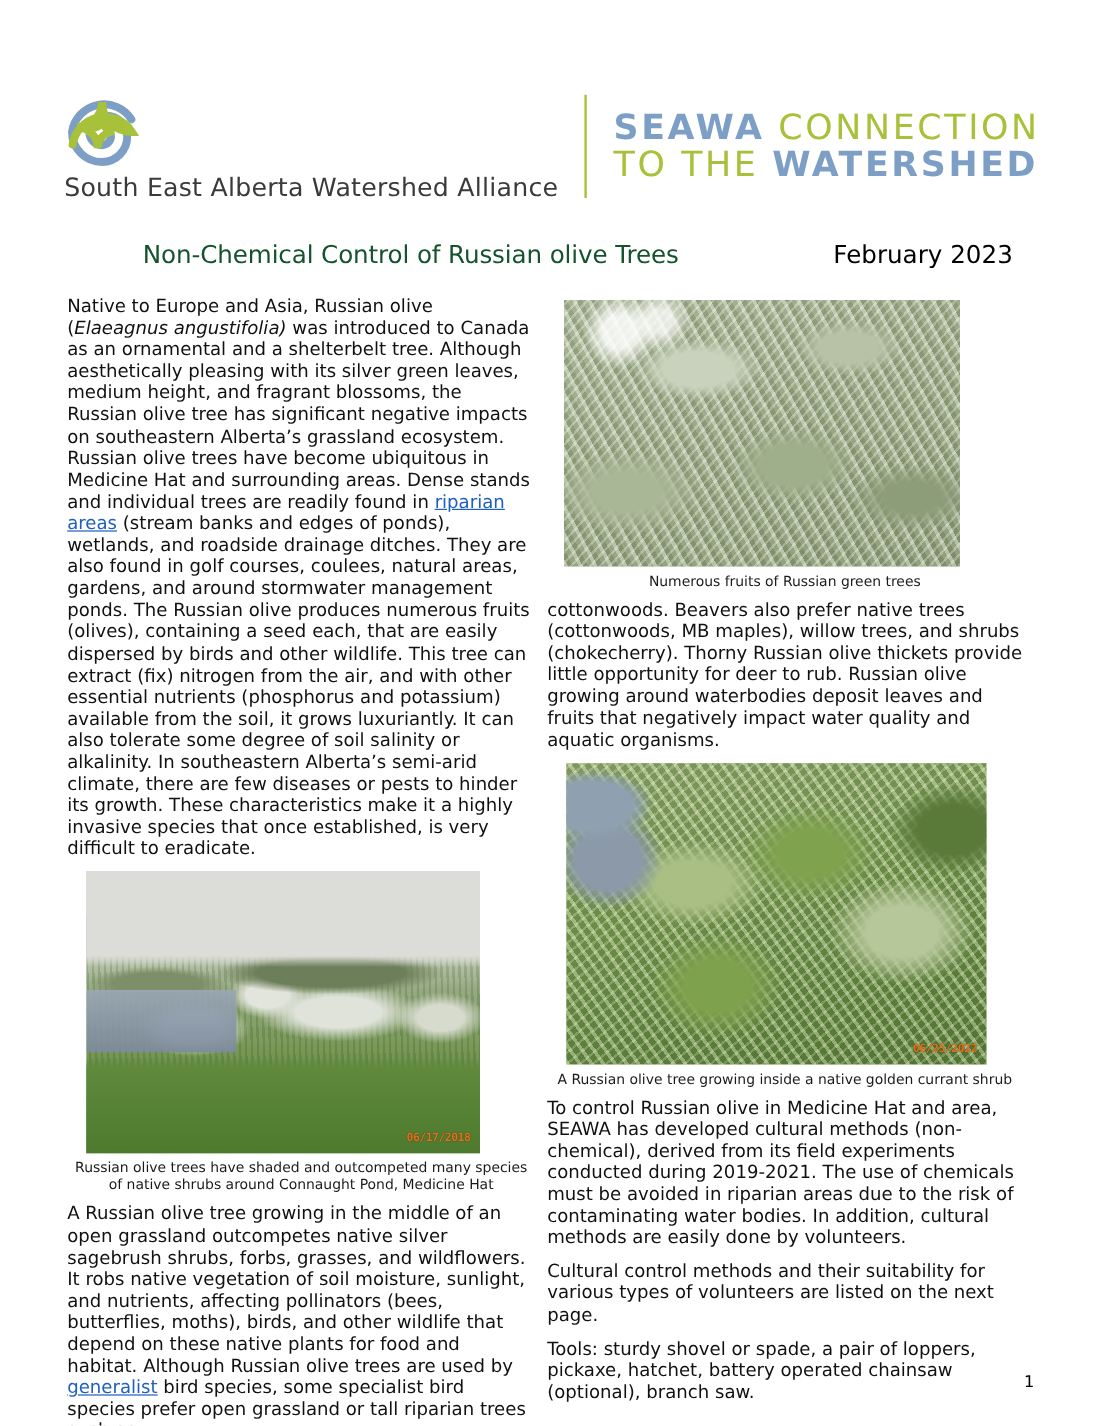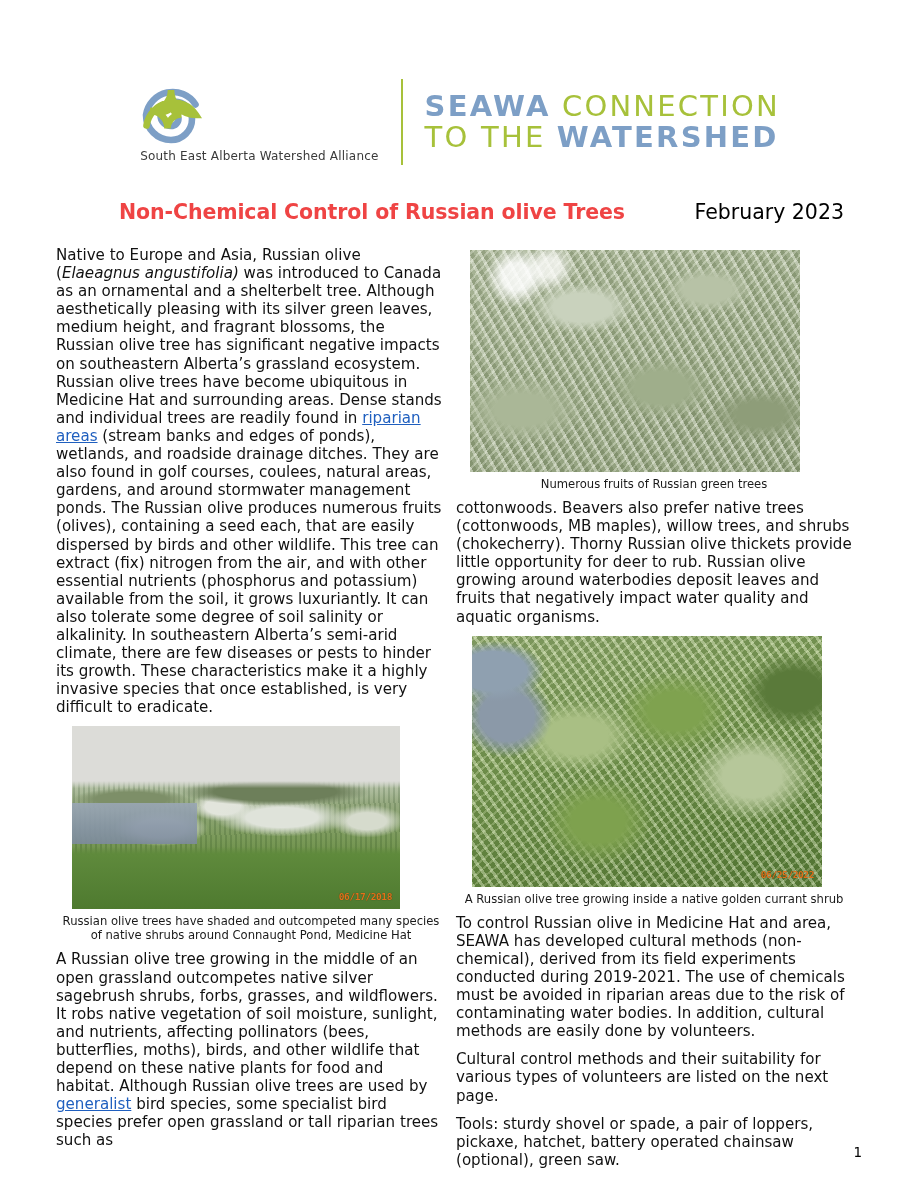--- a/index.html
+++ b/index.html
@@ -48,21 +48,21 @@
     font-size: 62px;
     line-height: 0.95;
     letter-spacing: -1px;
     color: #2b2b2b;
     font-weight: 400;
     position: relative;
     top: 2px;
   }
   .logo-sub {
     font-family: "DejaVu Sans", "Liberation Sans", sans-serif;
-    font-size: 12px;
+    font-size: 21px;
     color: #3a3a3a;
     letter-spacing: 0.2px;
     margin-top: 1px;
     padding-left: 2px;
   }
   .header-divider {
     width: 2px;
     height: 86px;
     background: #a7c13a;
     margin: 0 22px 0 4px;
@@ -86,22 +86,22 @@
   
   .title-row {
     position: absolute;
     left: 56px; top: 200px;
     width: 806px;
     display: flex;
     align-items: baseline;
   }
   .doc-title {
     font-size: 20.5px;
-    font-weight: bold;
-    color: #ef4444;
+    font-weight: normal;
+    color: #14532d;
     letter-spacing: -0.1px;
     margin-left: 63px;
   }
   .doc-date {
     font-size: 20.5px;
     font-weight: normal;
     color: #000;
     margin-left: auto;
     margin-right: 18px;
   }
@@ -168,21 +168,21 @@
       radial-gradient(ellipse 20% 18% at 58% 62%, #9fae8b 0 40%, rgba(159,174,139,0) 78%),
       radial-gradient(ellipse 24% 20% at 16% 72%, #aab797 0 35%, rgba(170,183,151,0) 78%),
       radial-gradient(ellipse 20% 16% at 88% 74%, #8e9d79 0 35%, rgba(142,157,121,0) 78%),
       repeating-linear-gradient(62deg, rgba(226,231,216,0.55) 0 3px, rgba(120,135,100,0.30) 3px 7px, rgba(176,188,158,0.35) 7px 11px),
       repeating-linear-gradient(-48deg, rgba(236,240,228,0.40) 0 2px, rgba(96,112,78,0.26) 2px 6px),
       linear-gradient(160deg, #b9c4a7 0%, #9fae8a 45%, #8a9a74 100%);
   }
 
   
   .photo-pond {
-    width: 328px; height: 183px;
+    width: 328px; height: 235px;
     margin: 6px 0 0 16px;
     background:
       linear-gradient(180deg, #dcdcd8 0 30%, rgba(220,220,216,0) 34%),
       radial-gradient(ellipse 34% 9% at 62% 36%, #6d7f5a 0 55%, rgba(109,127,90,0) 85%),
       radial-gradient(ellipse 20% 7% at 18% 40%, #7d8f68 0 55%, rgba(125,143,104,0) 88%),
       radial-gradient(ellipse 26% 13% at 64% 50%, #dfe3da 0 42%, rgba(223,227,218,0) 80%),
       radial-gradient(ellipse 18% 12% at 27% 56%, #dcdfd4 0 42%, rgba(220,223,212,0) 80%),
       radial-gradient(ellipse 14% 11% at 90% 52%, #d6dbcd 0 42%, rgba(214,219,205,0) 82%),
       radial-gradient(ellipse 12% 10% at 46% 44%, #e2e5dc 0 45%, rgba(226,229,220,0) 82%),
       linear-gradient(180deg, rgba(0,0,0,0) 0 66%, #5f8a3c 70%, #4e7a2f 100%),
@@ -299,16 +299,16 @@
 
   <p class="body">cottonwoods. Beavers also prefer native trees (cottonwoods, MB maples), willow trees, and shrubs (chokecherry). Thorny Russian olive thickets provide little opportunity for deer to rub. Russian olive growing around waterbodies deposit leaves and fruits that negatively impact water quality and aquatic organisms.</p>
 
   <div class="photo photo-currant">
     <span class="stamp">06/25/2022</span>
   </div>
   <div class="caption">A Russian olive tree growing inside a native golden currant shrub</div>
 
   <p class="body">To control Russian olive in Medicine Hat and area, SEAWA has developed cultural methods (non-chemical), derived from its field experiments conducted during 2019-2021. The use of chemicals must be avoided in riparian areas due to the risk of contaminating water bodies. In addition, cultural methods are easily done by volunteers.</p>
   <p class="body">Cultural control methods and their suitability for various types of volunteers are listed on the next page.</p>
-  <p class="body">Tools: sturdy shovel or spade, a pair of loppers, pickaxe, hatchet, battery operated chainsaw (optional), green saw.</p>
+  <p class="body">Tools: sturdy shovel or spade, a pair of loppers, pickaxe, hatchet, battery operated chainsaw (optional), branch saw.</p>
 </div>
 
 <div class="page-num">1</div>
 
 </body></html>

